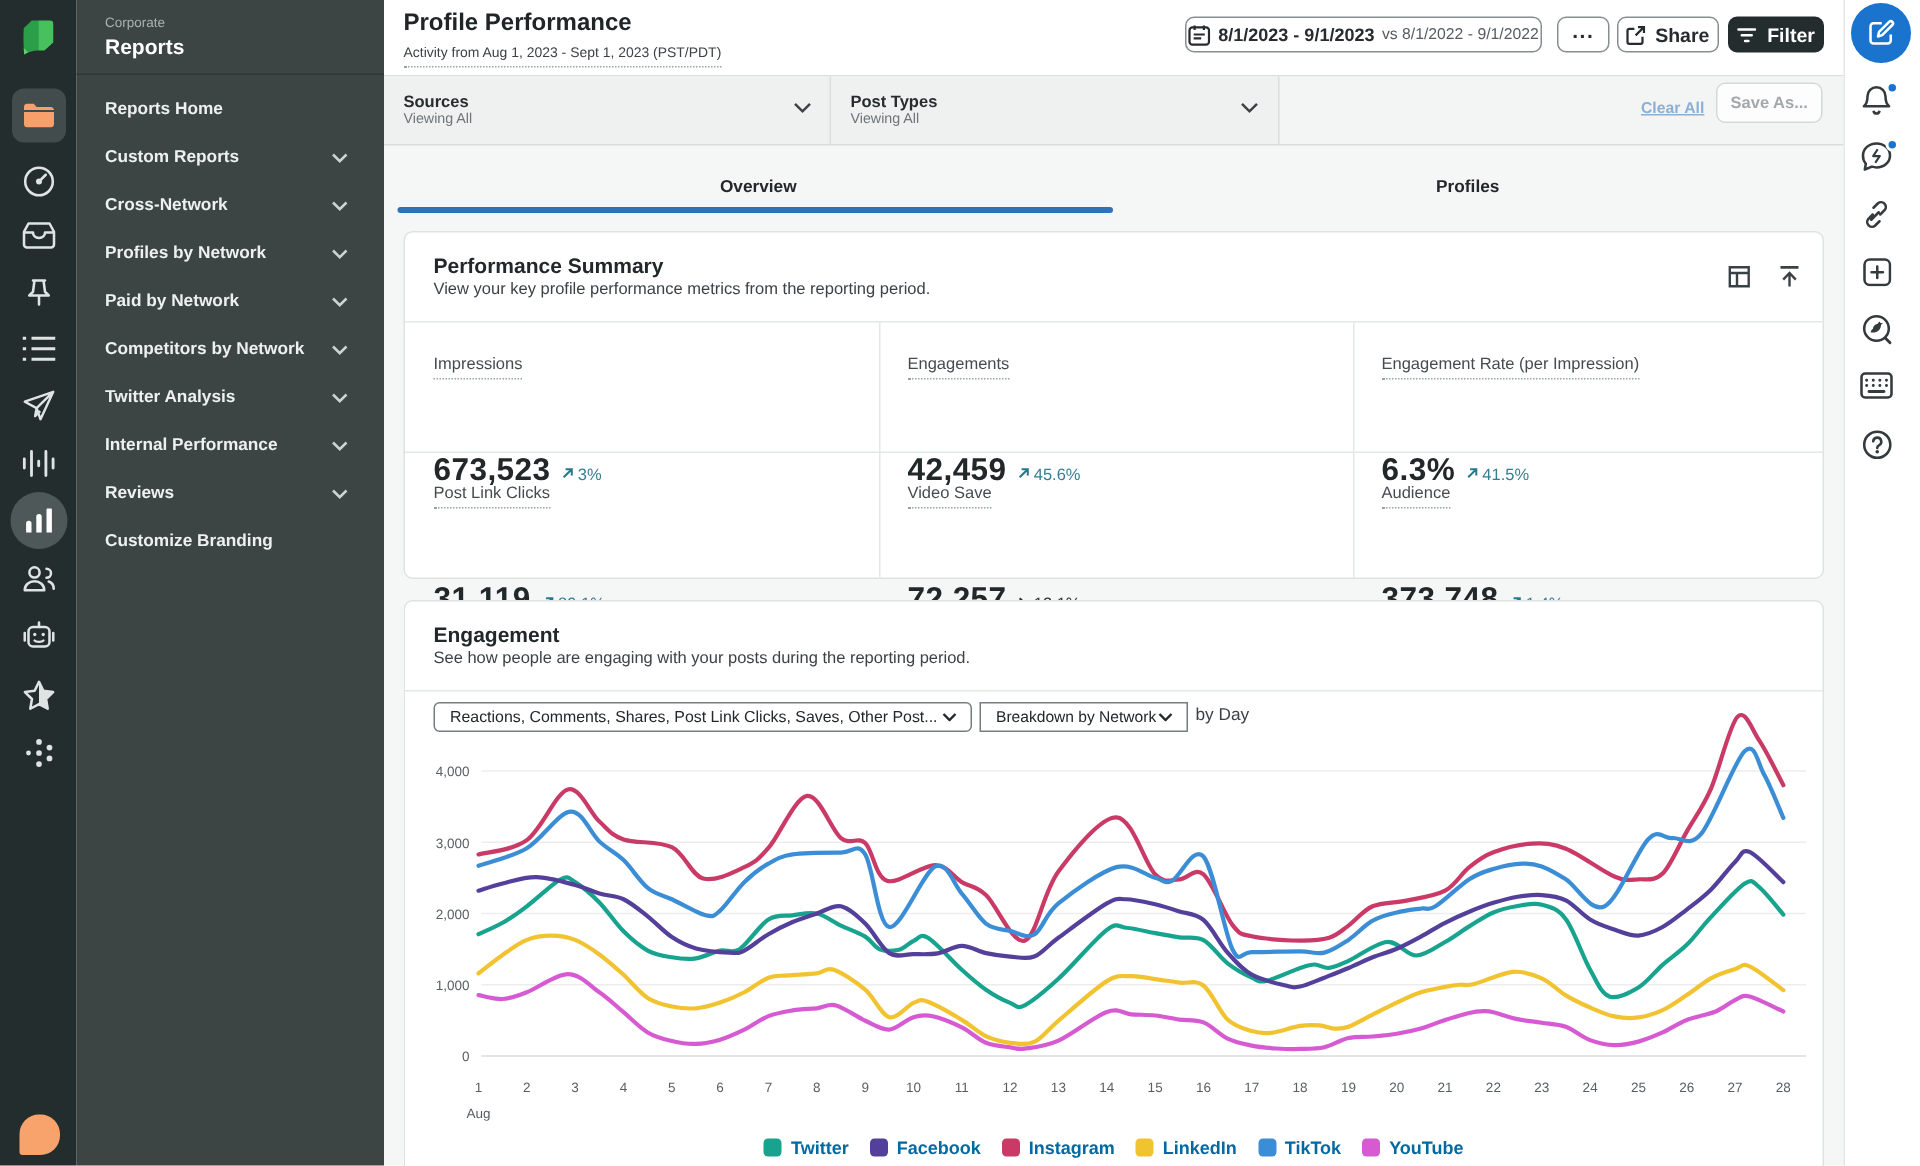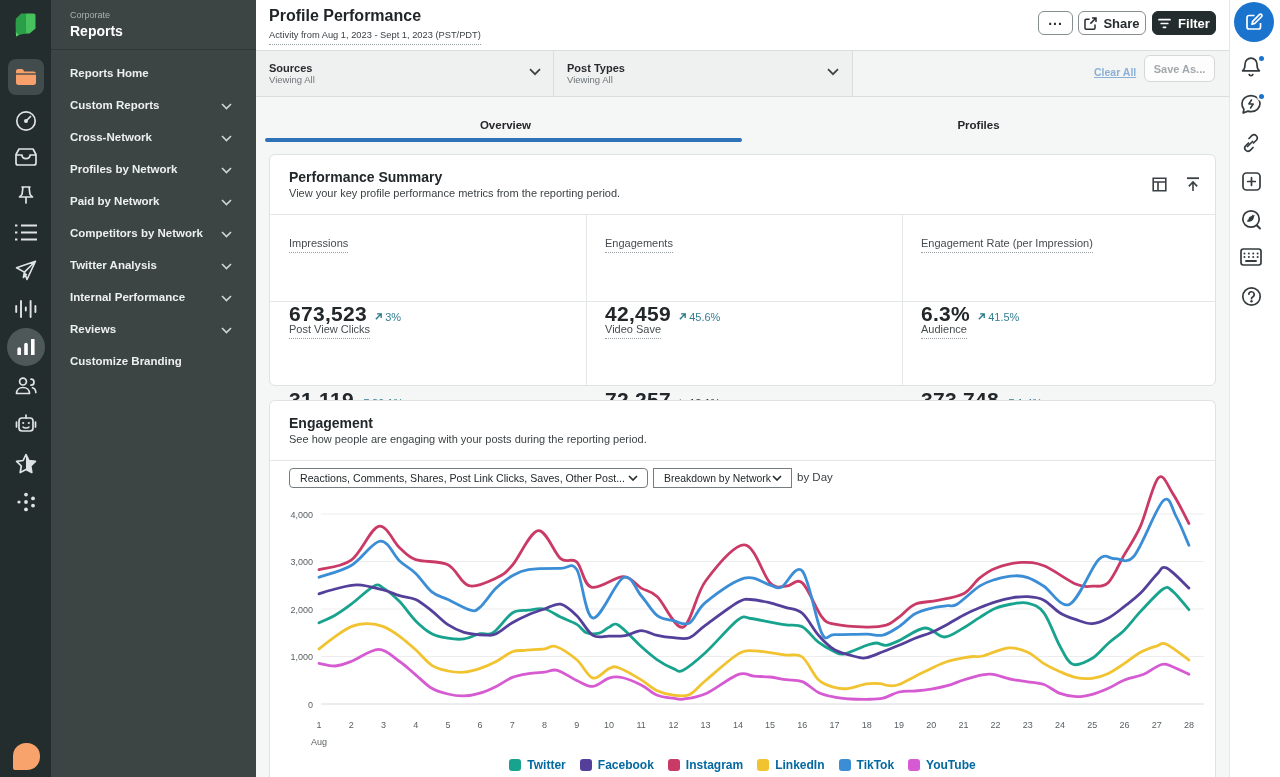--- a/index.html
+++ b/index.html
@@ -134,20 +134,29 @@
           <path d="M1 1l4.5 4.5L10 1" stroke="#cdd2d2" stroke-width="1.7" fill="none"></path>
         </svg></span></div>
   <div class="navitem" style="top:355px;">Customize Branding</div>
 </div>
 <div id="main">
 
   <div id="header"></div>
   <div style="position:absolute; left:13px; top:6px; font-size:16px; font-weight:700; color:#202528; z-index:2; line-height:20px;">Profile Performance</div>
   <span class="dotted abs" style="left:13px; top:29px; font-size:9.3px; color:#3c4245; line-height:12px; padding-bottom:3px; z-index:2;">Activity from Aug 1, 2023 - Sept 1, 2023 (PST/PDT)</span>
 
+  <div class="btn" style="left:534px; top:11px; width:238px; height:24px; gap:5px; white-space:nowrap; font-size:12px;">
+    <svg width="15" height="15" viewBox="0 0 15 15">
+        <rect x="1" y="2.2" width="13" height="11.6" rx="2" fill="none" stroke="#272c2e" stroke-width="1.5"></rect>
+        <path d="M4.4 1v3M10.6 1v3" stroke="#272c2e" stroke-width="1.5"></path>
+        <path d="M3.8 7h7.4M3.8 9.6h5" stroke="#272c2e" stroke-width="1.4"></path>
+      </svg>
+    <span>8/1/2023 - 9/1/2023</span>
+      <span style="font-weight:400; color:#565d60; font-size:10.5px;">vs 8/1/2022 - 9/1/2022</span>
+  </div>
   <div class="btn" style="left:782px; top:11px; width:35px; height:24px; letter-spacing:1px; font-size:14px; padding-bottom:6px;">...</div>
   <div class="btn" style="left:822px; top:11px; width:68px; height:24px; gap:6px;">
     <svg width="13" height="13" viewBox="0 0 13 13">
         <path d="M11 7.5V11a1.2 1.2 0 0 1-1.2 1.2H2.2A1.2 1.2 0 0 1 1 11V3.4a1.2 1.2 0 0 1 1.2-1.2H5.6" fill="none" stroke="#272c2e" stroke-width="1.5"></path>
         <path d="M8 1h4v4M11.7 1.3L6.4 6.6" fill="none" stroke="#272c2e" stroke-width="1.5"></path>
       </svg>
     Share</div>
   <div class="btn" style="left:896px; top:11px; width:64px; height:24px; gap:7px; background:#232d2d; border-color:#232d2d; color:#fff;">
     <svg width="13" height="11" viewBox="0 0 13 11">
         <path d="M1 1.7h11M3.2 5.5h6.6M5.4 9.3h2.2" stroke="#fff" stroke-width="1.7" stroke-linecap="round"></path>
@@ -198,21 +207,21 @@
           </svg>3%</span></div>
     <span class="dotted metric-label abs" style="left:335px; top:80.5px;">Engagements</span>
     <div style="position:absolute; left:335px; top:103px;" class="metric-value">42,459 <span class="pct-up"><svg width="9" height="9" viewBox="0 0 10 10" style="margin:0 2px 0 1px;">
             <path d="M2 8L8 2M3.4 2H8v4.6" stroke="#26798b" stroke-width="1.5" fill="none"></path>
           </svg>45.6%</span></div>
     <span class="dotted metric-label abs" style="left:651px; top:80.5px;">Engagement Rate (per Impression)</span>
     <div style="position:absolute; left:651px; top:103px;" class="metric-value">6.3% <span class="pct-up"><svg width="9" height="9" viewBox="0 0 10 10" style="margin:0 2px 0 1px;">
             <path d="M2 8L8 2M3.4 2H8v4.6" stroke="#26798b" stroke-width="1.5" fill="none"></path>
           </svg>41.5%</span></div>
 
-    <span class="dotted metric-label abs" style="left:19px; top:166.5px;">Post View Clicks</span>
+    <span class="dotted metric-label abs" style="left:19px; top:166.5px;">Post Link Clicks</span>
     <div style="position:absolute; left:19px; top:189px;" class="metric-value">31,119 <span class="pct-up"><svg width="9" height="9" viewBox="0 0 10 10" style="margin:0 2px 0 1px;">
             <path d="M2 8L8 2M3.4 2H8v4.6" stroke="#26798b" stroke-width="1.5" fill="none"></path>
           </svg>89.1%</span></div>
     <span class="dotted metric-label abs" style="left:335px; top:166.5px;">Video Save</span>
     <div style="position:absolute; left:335px; top:189px;" class="metric-value">72,257 <span class="pct-down"><svg width="9" height="9" viewBox="0 0 10 10" style="margin:0 2px 0 1px;">
             <path d="M2 2L8 8M8 3.4V8H3.4" stroke="#2c3235" stroke-width="1.5" fill="none"></path>
           </svg>13.1%</span></div>
     <span class="dotted metric-label abs" style="left:651px; top:166.5px;">Audience</span>
     <div style="position:absolute; left:651px; top:189px;" class="metric-value">373,748 <span class="pct-up"><svg width="9" height="9" viewBox="0 0 10 10" style="margin:0 2px 0 1px;">
             <path d="M2 8L8 2M3.4 2H8v4.6" stroke="#26798b" stroke-width="1.5" fill="none"></path>

